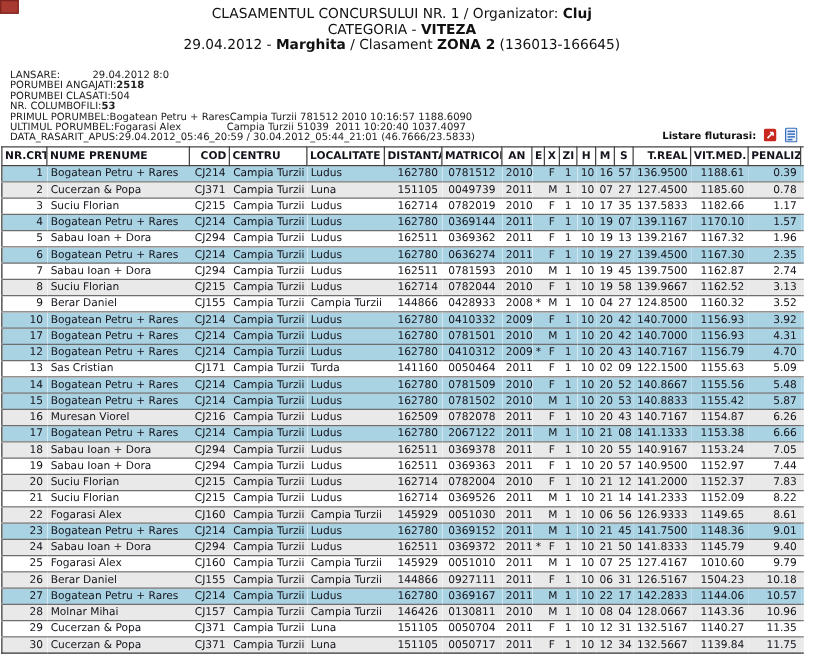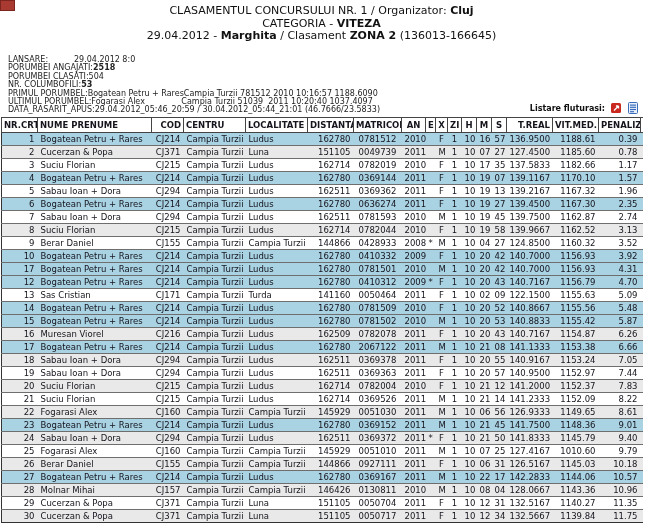--- a/index.html
+++ b/index.html
@@ -606,21 +606,21 @@
           <td class="ar">144866</td>
           <td class="ac">0927111</td>
           <td class="ac">2011</td>
           <td class="ac"></td>
           <td class="ac">F</td>
           <td class="ac">1</td>
           <td class="ac">10</td>
           <td class="ac">06</td>
           <td class="ac">31</td>
           <td class="ar">126.5167</td>
-          <td class="ar">1145.03</td>
+          <td class="ar">1504.23</td>
           <td class="ar">10.18</td>
           <td class="ac">1</td>
         </tr>
         <tr class="hl">
           <td class="ar">27</td>
           <td class="al">Bogatean Petru + Rares</td>
           <td class="ar">CJ214</td>
           <td class="al">Campia Turzii</td>
           <td class="al">Ludus</td>
           <td class="ar">162780</td>

